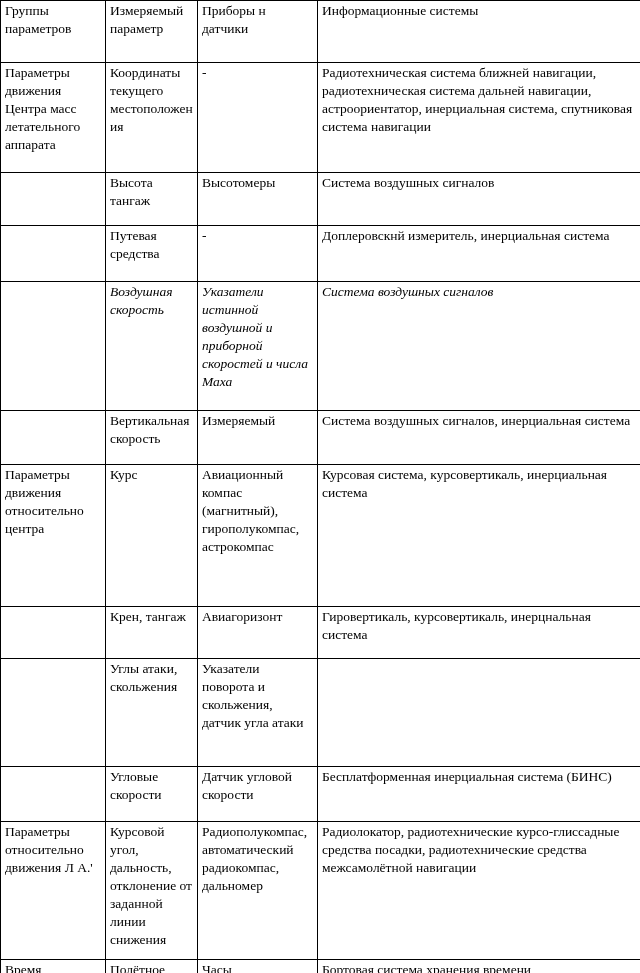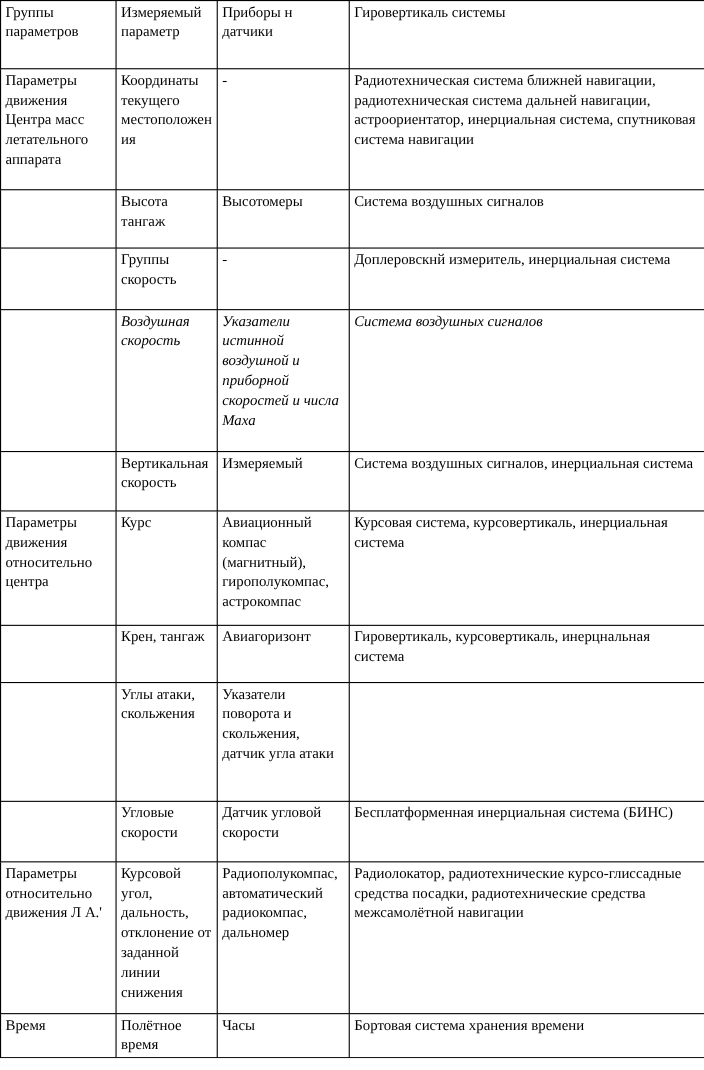--- a/index.html
+++ b/index.html
@@ -34,21 +34,21 @@
     overflow-wrap: break-word;
     word-wrap: break-word;
   }
   
   thead tr            { height: 62px;  }
   tbody tr:nth-child(1)  { height: 110px; margin-left: 45px; }
   tbody tr:nth-child(2)  { height: 53px;  }
   tbody tr:nth-child(3)  { height: 56px;  }
   tbody tr:nth-child(4)  { height: 129px; font-style: italic; }
   tbody tr:nth-child(5)  { height: 54px;  }
-  tbody tr:nth-child(6)  { height: 104px; }
+  tbody tr:nth-child(6)  { height: 142px; }
   tbody tr:nth-child(7)  { height: 52px;  }
   tbody tr:nth-child(8)  { height: 108px; }
   tbody tr:nth-child(9)  { height: 55px;  }
   tbody tr:nth-child(10) { height: 138px; }
   tbody tr:nth-child(11) { height: 35px;  }
 </style>
 </head>
 <body>
 
 <table class="params-table">
@@ -56,39 +56,39 @@
     <col class="c0">
       <col class="c1">
       <col class="c2">
       <col class="c3">
   </colgroup>
   <thead>
     <tr>
       <th>Группы параметров</th>
       <th>Измеряемый параметр</th>
       <th>Приборы н датчики</th>
-      <th>Гировертикаль системы</th>
+      <th>Информационные системы</th>
     </tr>
   </thead>
   <tbody>
     <tr>
       <td>Параметры движения Центра масс летательного аппарата</td>
       <td>Координаты текущего местоположения</td>
       <td>-</td>
       <td>Радиотехническая система ближней навигации, радиотехническая система дальней навигации, астроориентатор, инерциальная система, спутниковая система навигации</td>
     </tr>
     <tr>
       <td></td>
       <td>Высота тангаж</td>
       <td>Высотомеры</td>
       <td>Система воздушных сигналов</td>
     </tr>
     <tr>
       <td></td>
-      <td>Группы скорость</td>
+      <td>Путевая средства</td>
       <td>-</td>
       <td>Доплеровскнй измеритель, инерциальная система</td>
     </tr>
     <tr>
       <td></td>
       <td>Воздушная скорость</td>
       <td>Указатели истинной воздушной и приборной скоростей и числа Маха</td>
       <td>Система воздушных сигналов</td>
     </tr>
     <tr>

